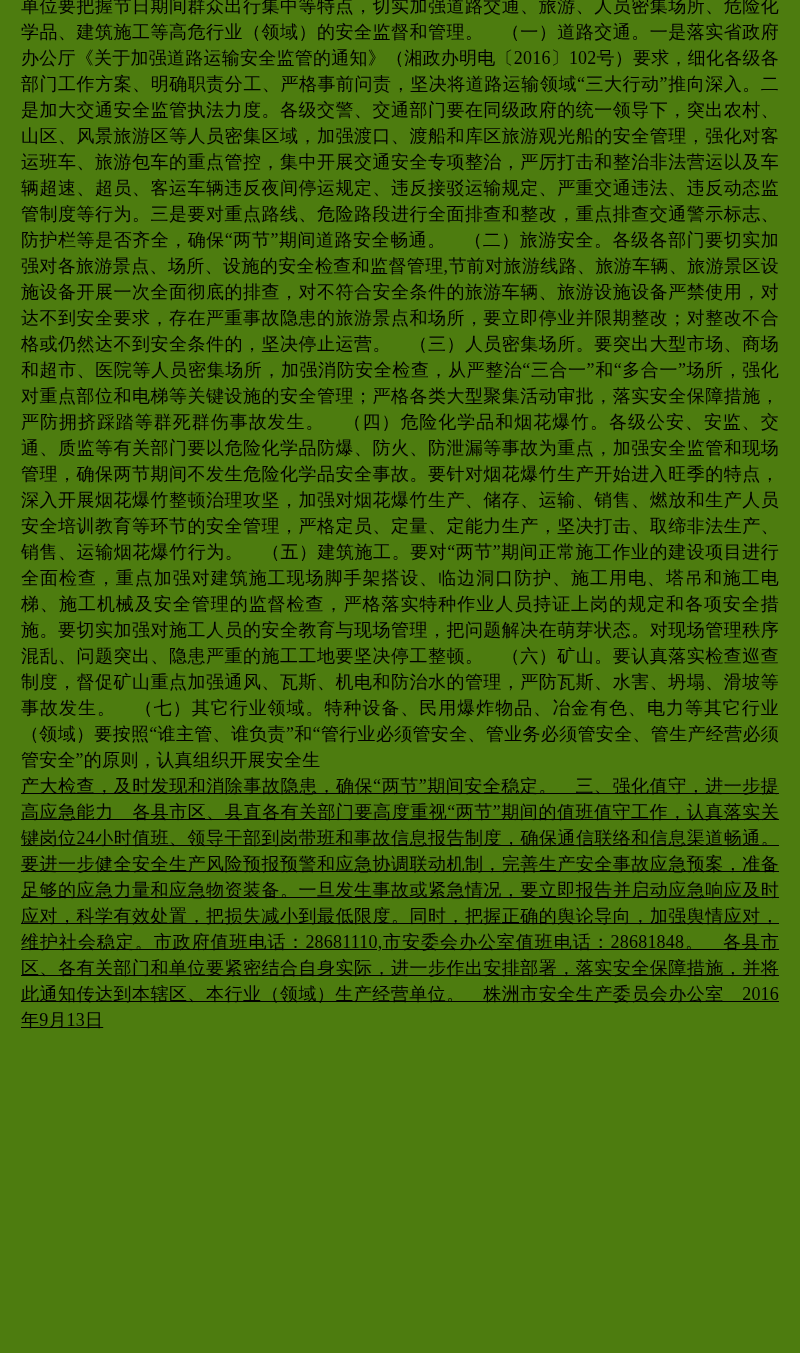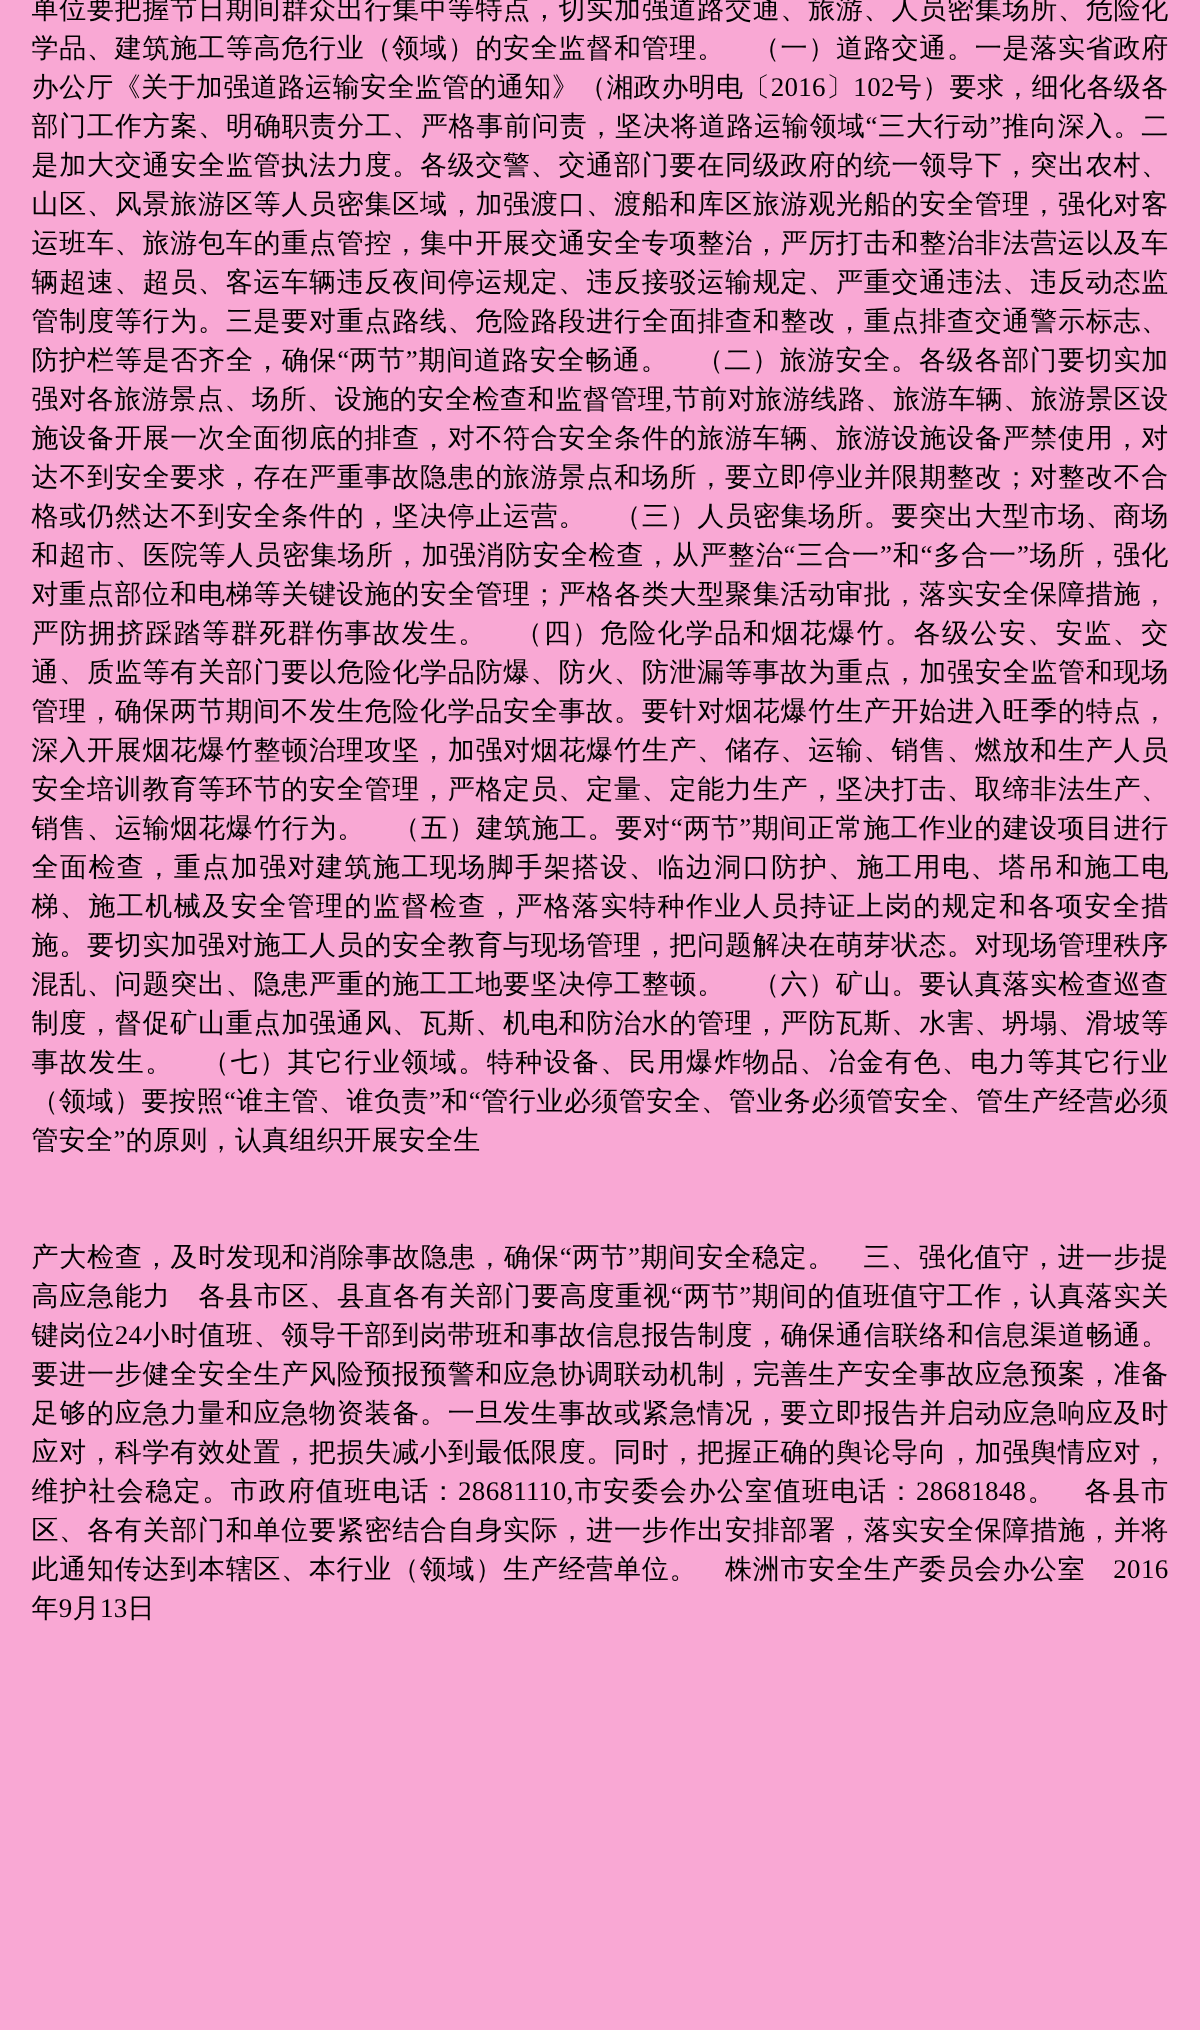--- a/index.html
+++ b/index.html
@@ -9,21 +9,21 @@
   body {
     width: 800px;
     height: 1353px;
     overflow: hidden;
     background: #ffffff;
     color: #000000;
   }
   .page {
     width: 800px;
     height: 1353px;
-    background: #f9a8d4;
+    background: #4d7c0f;
     overflow: hidden;
     box-sizing: border-box;
   }
   .doc-body {
     padding: 0 21px;
     box-sizing: border-box;
   }
   .para {
     margin: 0;
     font-family: "Liberation Serif", "DejaVu Serif", serif;
@@ -32,21 +32,21 @@
     color: #000000;
     text-align: justify;
     word-break: break-all;
     letter-spacing: 0.2px;
   }
   
   .para.part1 {
     margin-top: -7px;
   }
   .para.part2 {
-    margin-top: 52px;
+    text-decoration: underline;
   }
 </style>
 </head>
 <body>
 
 <div class="page">
   <div class="doc-body">
     <p class="para part1">单位要把握节日期间群众出行集中等特点，切实加强道路交通、旅游、人员密集场所、危险化学品、建筑施工等高危行业（领域）的安全监督和管理。　（一）道路交通。一是落实省政府办公厅《关于加强道路运输安全监管的通知》（湘政办明电〔2016〕102号）要求，细化各级各部门工作方案、明确职责分工、严格事前问责，坚决将道路运输领域“三大行动”推向深入。二是加大交通安全监管执法力度。各级交警、交通部门要在同级政府的统一领导下，突出农村、山区、风景旅游区等人员密集区域，加强渡口、渡船和库区旅游观光船的安全管理，强化对客运班车、旅游包车的重点管控，集中开展交通安全专项整治，严厉打击和整治非法营运以及车辆超速、超员、客运车辆违反夜间停运规定、违反接驳运输规定、严重交通违法、违反动态监管制度等行为。三是要对重点路线、危险路段进行全面排查和整改，重点排查交通警示标志、防护栏等是否齐全，确保“两节”期间道路安全畅通。　（二）旅游安全。各级各部门要切实加强对各旅游景点、场所、设施的安全检查和监督管理,节前对旅游线路、旅游车辆、旅游景区设施设备开展一次全面彻底的排查，对不符合安全条件的旅游车辆、旅游设施设备严禁使用，对达不到安全要求，存在严重事故隐患的旅游景点和场所，要立即停业并限期整改；对整改不合格或仍然达不到安全条件的，坚决停止运营。　（三）人员密集场所。要突出大型市场、商场和超市、医院等人员密集场所，加强消防安全检查，从严整治“三合一”和“多合一”场所，强化对重点部位和电梯等关键设施的安全管理；严格各类大型聚集活动审批，落实安全保障措施，严防拥挤踩踏等群死群伤事故发生。　（四）危险化学品和烟花爆竹。各级公安、安监、交通、质监等有关部门要以危险化学品防爆、防火、防泄漏等事故为重点，加强安全监管和现场管理，确保两节期间不发生危险化学品安全事故。要针对烟花爆竹生产开始进入旺季的特点，深入开展烟花爆竹整顿治理攻坚，加强对烟花爆竹生产、储存、运输、销售、燃放和生产人员安全培训教育等环节的安全管理，严格定员、定量、定能力生产，坚决打击、取缔非法生产、销售、运输烟花爆竹行为。　（五）建筑施工。要对“两节”期间正常施工作业的建设项目进行全面检查，重点加强对建筑施工现场脚手架搭设、临边洞口防护、施工用电、塔吊和施工电梯、施工机械及安全管理的监督检查，严格落实特种作业人员持证上岗的规定和各项安全措施。要切实加强对施工人员的安全教育与现场管理，把问题解决在萌芽状态。对现场管理秩序混乱、问题突出、隐患严重的施工工地要坚决停工整顿。　（六）矿山。要认真落实检查巡查制度，督促矿山重点加强通风、瓦斯、机电和防治水的管理，严防瓦斯、水害、坍塌、滑坡等事故发生。　（七）其它行业领域。特种设备、民用爆炸物品、冶金有色、电力等其它行业（领域）要按照“谁主管、谁负责”和“管行业必须管安全、管业务必须管安全、管生产经营必须管安全”的原则，认真组织开展安全生</p>
     <p class="para part2">产大检查，及时发现和消除事故隐患，确保“两节”期间安全稳定。　三、强化值守，进一步提高应急能力　各县市区、县直各有关部门要高度重视“两节”期间的值班值守工作，认真落实关键岗位24小时值班、领导干部到岗带班和事故信息报告制度，确保通信联络和信息渠道畅通。要进一步健全安全生产风险预报预警和应急协调联动机制，完善生产安全事故应急预案，准备足够的应急力量和应急物资装备。一旦发生事故或紧急情况，要立即报告并启动应急响应及时应对，科学有效处置，把损失减小到最低限度。同时，把握正确的舆论导向，加强舆情应对，维护社会稳定。市政府值班电话：28681110,市安委会办公室值班电话：28681848。　各县市区、各有关部门和单位要紧密结合自身实际，进一步作出安排部署，落实安全保障措施，并将此通知传达到本辖区、本行业（领域）生产经营单位。　株洲市安全生产委员会办公室　2016年9月13日</p>
   </div>

